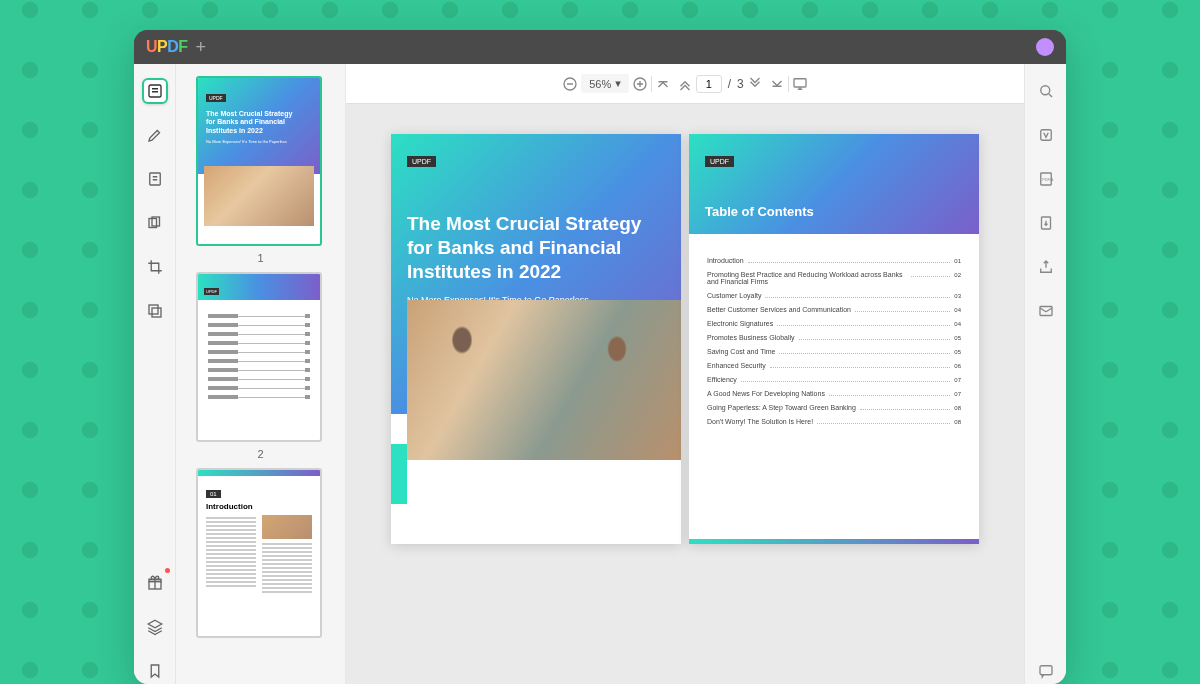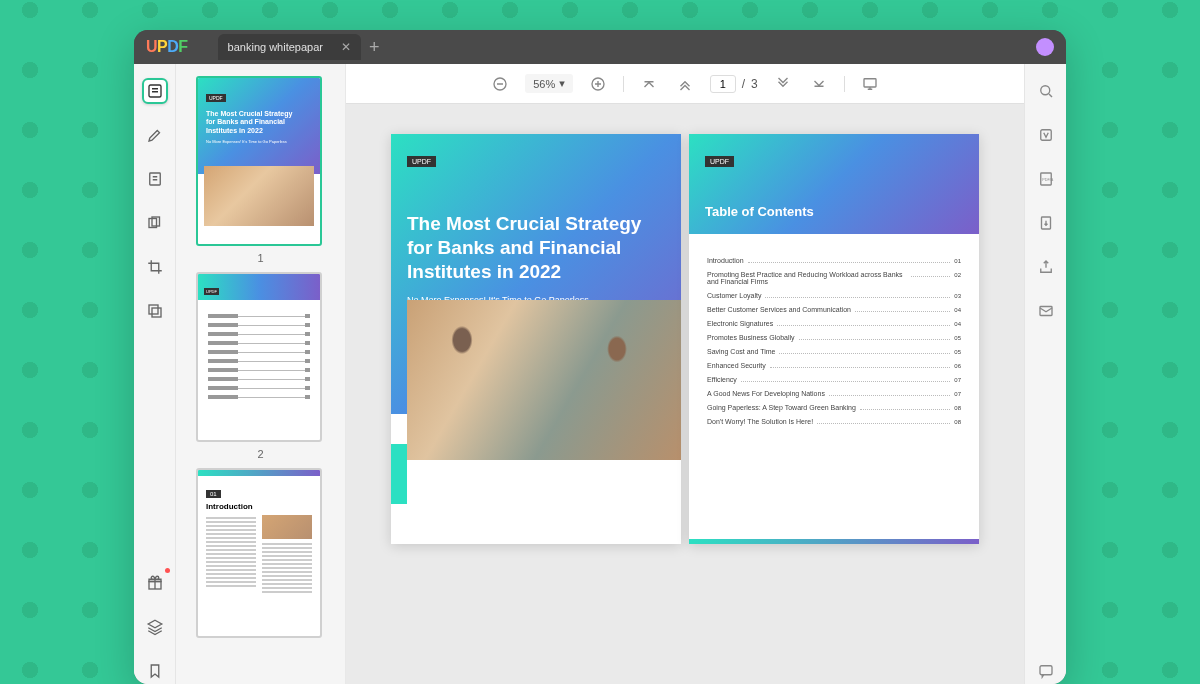--- a/index.html
+++ b/index.html
@@ -40,21 +40,21 @@
 .t2-lines div::after{content:'';position:absolute;right:0;top:-2px;width:5px;height:4px;background:#999}
 .t3-head{height:6px;background:linear-gradient(90deg,#2ce0c2,#7b5fc9);margin:0}
 .t3-body{padding:6px 8px}
 .t3-badge{background:#333;color:#fff;font-size:6px;padding:1px 4px;display:inline-block}
 .t3-title{font-size:8px;font-weight:700;margin-top:2px}
 .t3-cols{display:flex;gap:6px;margin-top:4px}
 .t3-col{flex:1}
 .t3-col .ln{height:2px;background:#ccc;margin:2px 0}
 .t3-photo{height:24px;background:linear-gradient(135deg,#d4a574,#b89070);margin-bottom:4px}
 .main{flex:1;background:#eaeaea;position:relative;display:flex;flex-direction:column}
-.mtool{height:40px;background:#fff;border-bottom:1px solid #e0e0e0;display:flex;align-items:center;justify-content:center;gap:14px;font-size:12px;color:#555}
+.mtool{height:40px;background:#fff;border-bottom:1px solid #e0e0e0;display:flex;align-items:center;justify-content:center;font-size:12px;color:#555}
 .mtool .btn{width:22px;height:22px;display:flex;align-items:center;justify-content:center;cursor:pointer;color:#888}
 .mtool .zoom{display:flex;align-items:center;gap:4px;background:#f5f5f5;padding:3px 8px;border-radius:3px;font-size:11px}
 .mtool .sep{width:1px;height:16px;background:#ddd}
 .mtool .pgnum{display:flex;align-items:center;gap:6px}
 .mtool .pgnum input{width:26px;text-align:center;border:1px solid #ddd;border-radius:3px;padding:2px;font-size:11px}
 .canvas{flex:1;overflow:auto;padding:30px 0;display:flex;justify-content:center;gap:8px}
 .page{width:290px;height:410px;background:#fff;box-shadow:0 2px 12px rgba(0,0,0,.15);position:relative;overflow:hidden}
 .p1 .grad{height:280px;background:linear-gradient(135deg,#2ce0c2 0%,#4a90e2 50%,#7b5fc9 100%);padding:16px;color:#fff}
 .p1 .br{background:#333;font-size:7px;padding:2px 5px;display:inline-flex;align-items:center;gap:2px}
 .p1 h2{font-size:19px;font-weight:700;margin-top:44px;line-height:1.25}
@@ -78,24 +78,20 @@
 .rtool .spacer{flex:1}
 svg{width:18px;height:18px;stroke:currentColor;fill:none;stroke-width:1.8}
 </style>
 </head>
 <body>
 <div class="bg-dots"></div>
 
 <div class="app">
   <div class="titlebar">
     <div class="logo"><span class="u">U</span><span class="p1">P</span><span class="d">D</span><span class="f">F</span></div>
-    <div class="tab">
-      <span>banking whitepapar</span>
-      <span class="x">✕</span>
-    </div>
     <div class="addtab">+</div>
     <div class="avatar"></div>
   </div>
 
   <div class="workspace">
     <div class="ltool">
       <div class="ico active">
           <svg viewBox="0 0 24 24">
             <rect x="4" y="4" width="16" height="16" rx="2"></rect>
             <path d="M8 9h8M8 13h8"></path>

